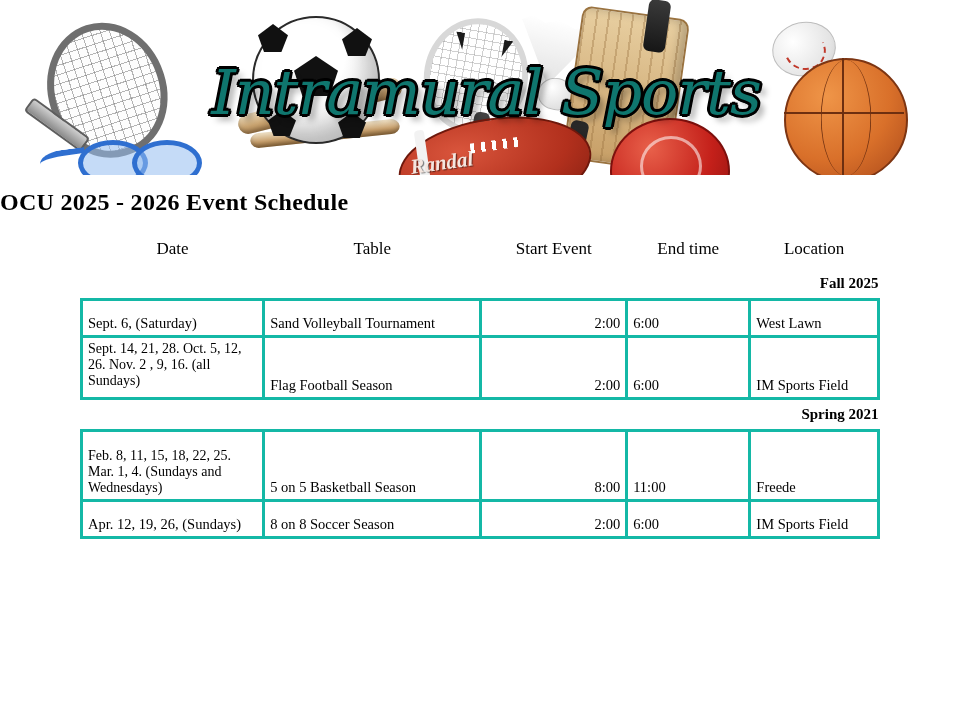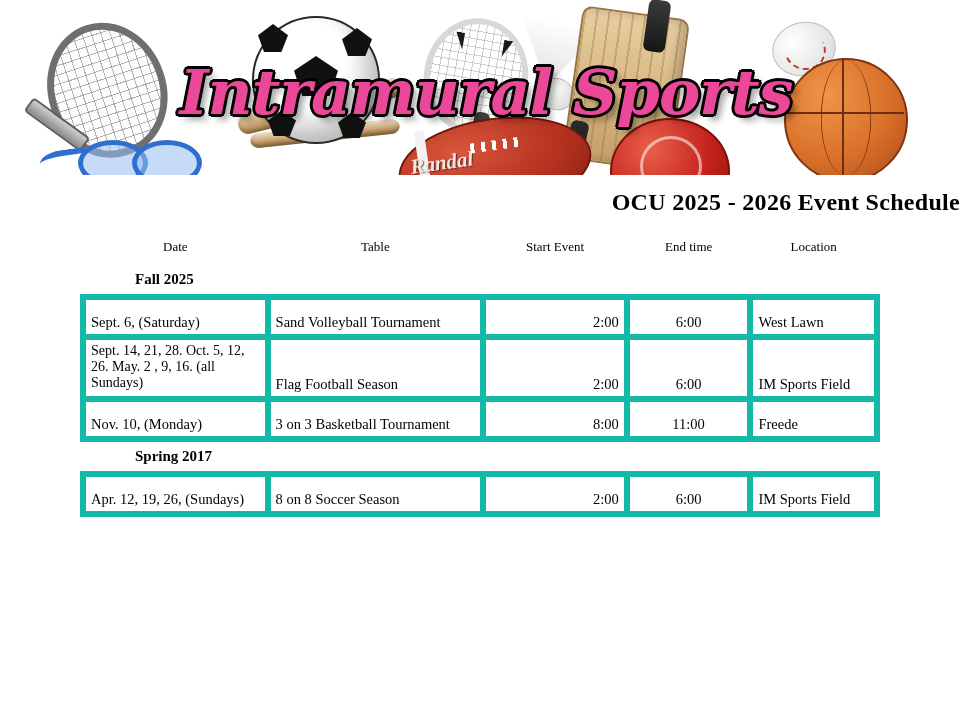--- a/index.html
+++ b/index.html
@@ -31,26 +31,26 @@
     position: absolute;
     inset: 0;
   }
   .banner-title {
     position: absolute;
     left: 12px;
     right: 0;
     top: 62px;
     text-align: center;
     font-family: "DejaVu Serif", serif;
-    font-weight: bold;
+    font-weight: normal;
     font-style: italic;
     font-size: 62px;
     line-height: 62px;
     letter-spacing: -1px;
-    color: #ec4899;
+    color: #0f766e;
     -webkit-text-stroke: 4px #000;
     paint-order: stroke fill;
     text-shadow:
        3px 0 0 #000, -3px 0 0 #000, 0 3px 0 #000, 0 -3px 0 #000,
        2px 2px 0 #000, -2px 2px 0 #000, 2px -2px 0 #000, -2px -2px 0 #000,
        6px 6px 6px rgba(0,0,0,.35);
     z-index: 20;
   }
 
   
@@ -248,69 +248,69 @@
 
   
   .blackstick {
     left: 562px; top: 120px; width: 18px; height: 96px;
     background: linear-gradient(180deg,#2b2b2b,#000);
     border-radius: 6px; transform: rotate(12deg);
   }
 
   
   .doc-title {
-    text-align: right;
+    text-align: left;
     font-family: "Liberation Serif", serif;
     font-weight: bold;
     font-size: 24px;
     letter-spacing: .3px;
     margin: 14px 0 4px 0;
   }
 
   .sheet {
     width: 800px;
     margin: 20px auto 0 auto;
   }
 
   table.sched {
     width: 800px;
     border-collapse: collapse;
     font-family: "Liberation Serif", serif;
     font-size: 14.5px;
   }
   table.sched td {
-    border: 6px solid #14b8a6;
+    border: 3px solid #14b8a6;
     padding: 3px 5px;
     vertical-align: bottom;
     height: 28px;
   }
   .col-date   { width: 172px; text-align: left; }
   .col-event  { width: 228px; text-align: left; }
   .col-start  { width: 150px; text-align: right; }
-  .col-end    { width: 124px; text-align: center; }
+  .col-end    { width: 124px; text-align: left; }
   .col-loc    { width: 126px; text-align: left; }
 
   
   tr.head td {
     border: none;
     text-align: center;
-    font-size: 13px;
+    font-size: 17px;
     padding-bottom: 10px;
     height: auto;
     vertical-align: bottom;
   }
   tr.head td.col-date { text-align: center; }
 
   
   tr.season td {
     border: none;
     font-weight: bold;
     font-size: 15px;
     padding: 6px 0 6px 52px;
-    text-align: left;
+    text-align: right;
     height: auto;
   }
   .tall { height: 62px; }
   .tall-2 { height: 70px; }
   .date-small { font-size: 14px; line-height: 16px; }
   .nowrap { white-space: nowrap; }
 </style>
 </head>
 <body>
 
@@ -387,42 +387,42 @@
 
         <tr>
           <td class="col-date">Sept. 6, (Saturday)</td>
           <td class="col-event">Sand Volleyball Tournament</td>
           <td class="col-start">2:00</td>
           <td class="col-end">6:00</td>
           <td class="col-loc">West Lawn</td>
         </tr>
 
         <tr class="tall">
-          <td class="col-date date-small" style="vertical-align:top;"> Sept. 14, 21, 28. Oct. 5, 12, 26. May. 2 , 9, 16. (all Sundays)</td>
+          <td class="col-date date-small" style="vertical-align:top;"> Sept. 14, 21, 28. Oct. 5, 12, 26. Nov. 2 , 9, 16. (all Sundays)</td>
           <td class="col-event">Flag Football Season</td>
           <td class="col-start">2:00</td>
           <td class="col-end">6:00</td>
           <td class="col-loc">IM Sports Field</td>
         </tr>
 
 
 
 
-        <tr>
-          <td class="col-date">Nov. 10, (Monday)</td>
-          <td class="col-event">3 on 3 Basketball Tournament</td>
+
+        <tr class="season">
+          <td colspan="5">Spring 2021</td>
+        </tr>
+
+        <tr class="tall-2">
+          <td class="col-date date-small" style="vertical-align:bottom;">Feb. 8, 11, 15, 18, 22, 25. Mar. 1, 4. (Sundays and Wednesdays)</td>
+          <td class="col-event">5 on 5 Basketball Season</td>
           <td class="col-start">8:00</td>
           <td class="col-end">11:00</td>
           <td class="col-loc">Freede</td>
         </tr>
-
-        <tr class="season">
-          <td colspan="5">Spring 2017</td>
-        </tr>
-
 
 
 
         <tr>
           <td class="col-date nowrap">Apr. 12, 19, 26, (Sundays)</td>
           <td class="col-event">8 on 8 Soccer Season</td>
           <td class="col-start">2:00</td>
           <td class="col-end">6:00</td>
           <td class="col-loc">IM Sports Field</td>
         </tr>

